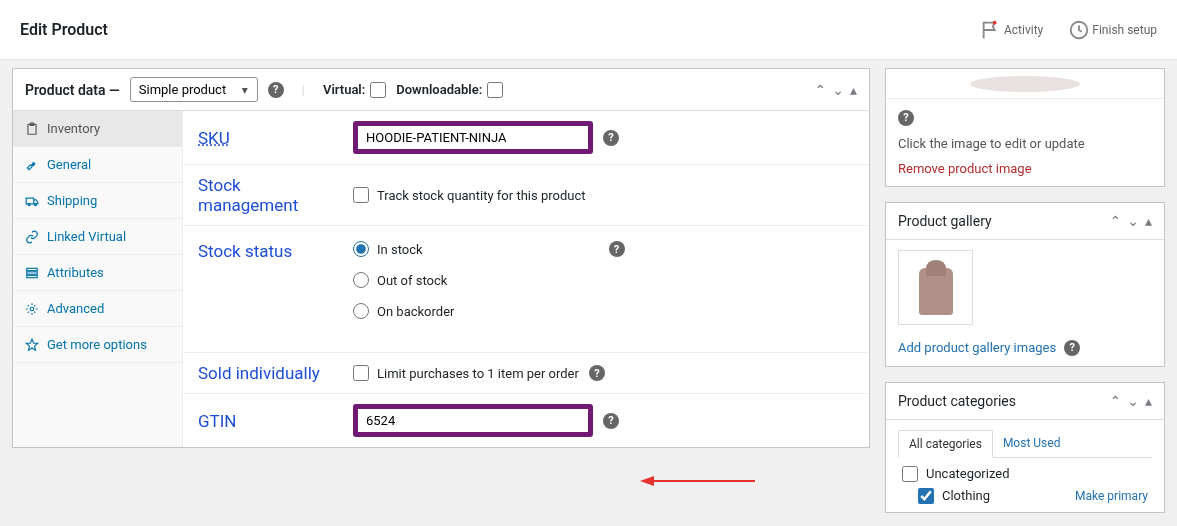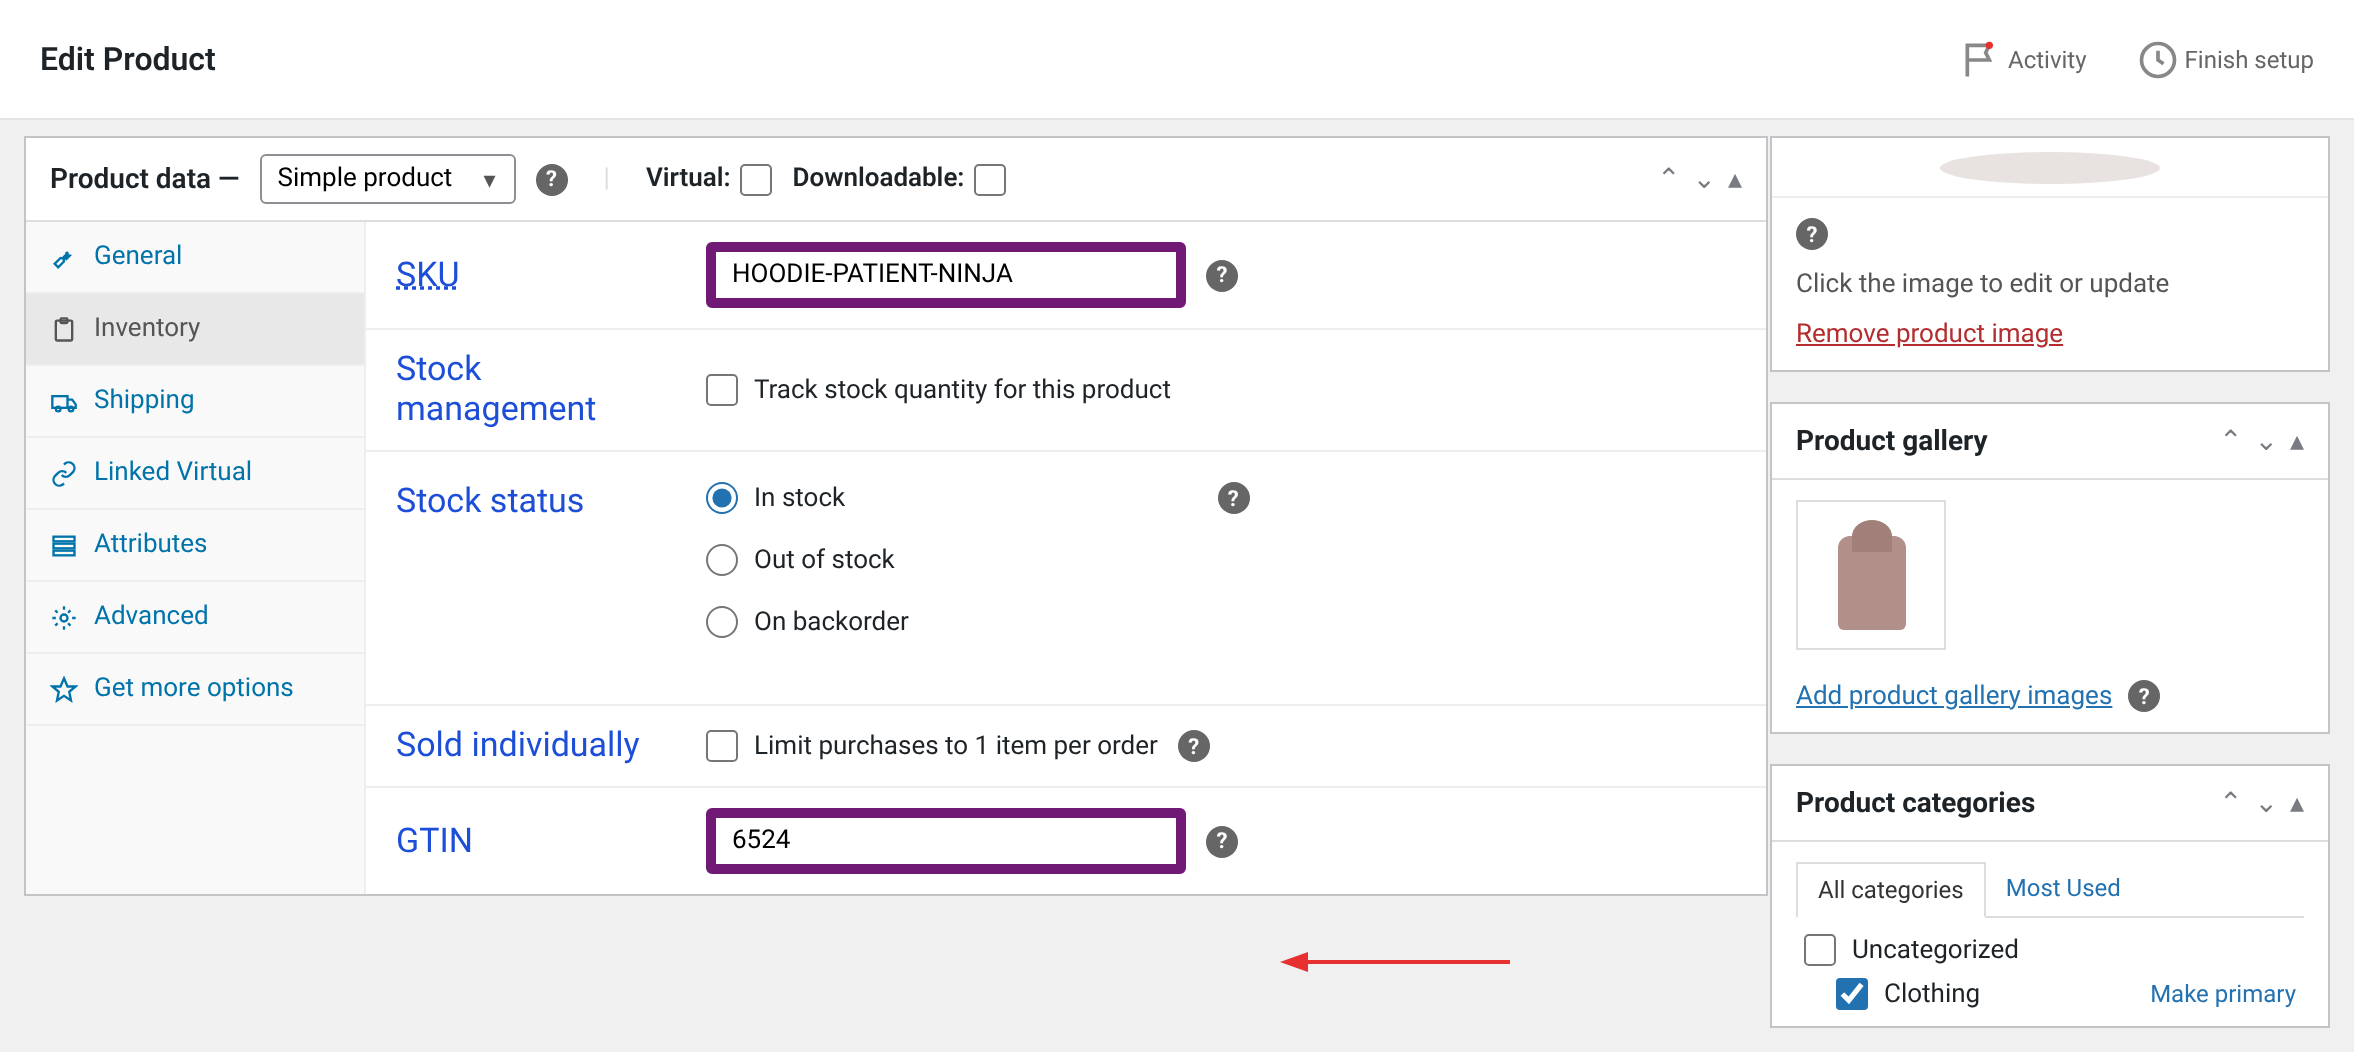--- a/index.html
+++ b/index.html
@@ -3,21 +3,21 @@
 <meta charset="utf-8">
 <style>
 *{box-sizing:border-box;margin:0;padding:0;font-family:-apple-system,BlinkMacSystemFont,"Segoe UI",Roboto,sans-serif}
 body{background:#f0f0f1;color:#1d2327;font-size:13px}
 .page{width:1177px;height:526px;position:relative;overflow:hidden;background:#f0f0f1}
 .topbar{height:60px;background:#fff;display:flex;align-items:center;justify-content:space-between;padding:0 20px;border-bottom:1px solid #e5e5e5}
 .topbar h1{font-size:16px;font-weight:600}
 .topbar-right{display:flex;gap:25px;align-items:flex-start}
 .tb-item{display:flex;flex-direction:row;align-items:center;gap:2px;color:#666;font-size:12px;cursor:pointer}
 .tb-item svg{width:22px;height:22px}
-.main{display:flex;gap:1px;padding:8px 12px}
+.main{display:flex;gap:15px;padding:8px 12px}
 .left{flex:1}
 .right{width:280px;display:flex;flex-direction:column;gap:15px}
 .metabox{background:#fff;border:1px solid #c3c4c7}
 .mb-head{display:flex;align-items:center;padding:8px 12px;border-bottom:1px solid #ddd;gap:10px}
 .mb-head .label{font-size:14px;font-weight:600}
 .mb-head select{padding:4px 30px 4px 8px;font-size:13px;border:1px solid #8c8f94;border-radius:3px;background:#fff;appearance:none}
 .select-wrap{position:relative;display:inline-block}
 .select-wrap::after{content:"▾";position:absolute;right:10px;top:50%;transform:translateY(-50%);pointer-events:none;color:#555;font-size:12px}
 .help{display:inline-flex;width:16px;height:16px;border-radius:50%;background:#666;color:#fff;align-items:center;justify-content:center;font-size:11px;font-weight:700;cursor:help}
 .mb-head .flex-spacer{flex:1}
@@ -38,23 +38,23 @@
 .field-control input[type=text]{width:240px;padding:4px 8px;border:5px solid #701a75;border-radius:3px;font-size:13px}
 .radio-group{display:flex;flex-direction:column;gap:15px}
 .radio-item,.check-item{display:flex;align-items:center;gap:8px}
 .radio-item input[type=radio]{width:16px;height:16px;accent-color:#2271b1}
 .check-item input[type=checkbox]{width:16px;height:16px}
 .section-title{padding:12px 15px;border-bottom:1px solid #eee;font-weight:700;font-size:13px}
 .highlighted{border:2px solid #e73131;display:inline-block;padding:2px 4px}
 .arrow-annot{position:absolute;left:640px;top:471px;color:#e73131}
 .sidebar-box{background:#fff;border:1px solid #c3c4c7}
 .sb-head{display:flex;align-items:center;padding:10px 12px;border-bottom:1px solid #ddd}
-.sb-head .title{font-weight:700;font-size:14px;flex:1}
+.sb-head .title{font-weight:400;font-size:14px;flex:1}
 .sb-body{padding:10px 12px}
-.link{color:#2271b1;text-decoration:underline;cursor:pointer}
+.link{color:#2271b1;cursor:pointer}
 .link.red{color:#b32d2e}
 .img-placeholder{background:#fff;border:1px solid #ddd;display:flex;align-items:center;justify-content:center;color:#bbb}
 .thumb{width:75px;height:75px;border:1px solid #ddd;display:flex;align-items:center;justify-content:center}
 .hoodie{width:50px;height:55px;position:relative}
 .hoodie::before{content:"";position:absolute;top:8px;left:8px;right:8px;bottom:0;background:#b09088;border-radius:6px 6px 3px 3px}
 .hoodie::after{content:"";position:absolute;top:0;left:15px;right:15px;height:16px;background:#a08078;border-radius:50% 50% 0 0}
 .cat-tabs{display:flex;border-bottom:1px solid #ddd;gap:0}
 .cat-tab{padding:6px 10px;color:#2271b1;cursor:pointer;font-size:12px}
 .cat-tab.active{border:1px solid #ddd;border-bottom:1px solid #fff;background:#fff;color:#333;margin-bottom:-1px}
 .cat-list{padding:8px 4px;display:flex;flex-direction:column;gap:6px}
@@ -109,32 +109,32 @@
           </label>
           <span class="flex-spacer"></span>
           <div class="panel-arrows">
             <span>⌃</span>
             <span>⌄</span>
             <span>▴</span>
           </div>
         </div>
         <div class="pd-body">
           <div class="tabs">
-            <div class="tab">
-                <svg viewBox="0 0 24 24" fill="none" stroke="currentColor" stroke-width="2">
-                  <path d="M14 7a4 4 0 0 1-5 5L4 17l3 3 5-5a4 4 0 0 1 5-5l-3 3-2-2 3-3z"></path>
-                </svg>
-                <span>General</span>
-              </div>
             <div class="tab active">
                 <svg viewBox="0 0 24 24" fill="none" stroke="currentColor" stroke-width="2">
                   <rect x="5" y="4" width="14" height="17" rx="1"></rect>
                   <rect x="9" y="2" width="6" height="4" rx="1"></rect>
                 </svg>
                 <span>Inventory</span>
+              </div>
+            <div class="tab">
+                <svg viewBox="0 0 24 24" fill="none" stroke="currentColor" stroke-width="2">
+                  <path d="M14 7a4 4 0 0 1-5 5L4 17l3 3 5-5a4 4 0 0 1 5-5l-3 3-2-2 3-3z"></path>
+                </svg>
+                <span>General</span>
               </div>
             <div class="tab">
                 <svg viewBox="0 0 24 24" fill="none" stroke="currentColor" stroke-width="2">
                   <rect x="2" y="7" width="13" height="10"></rect>
                   <path d="M15 10h4l3 4v3h-7"></path>
                   <circle cx="7" cy="18" r="2"></circle>
                   <circle cx="18" cy="18" r="2"></circle>
                 </svg>
                 <span>Shipping</span>
               </div>

